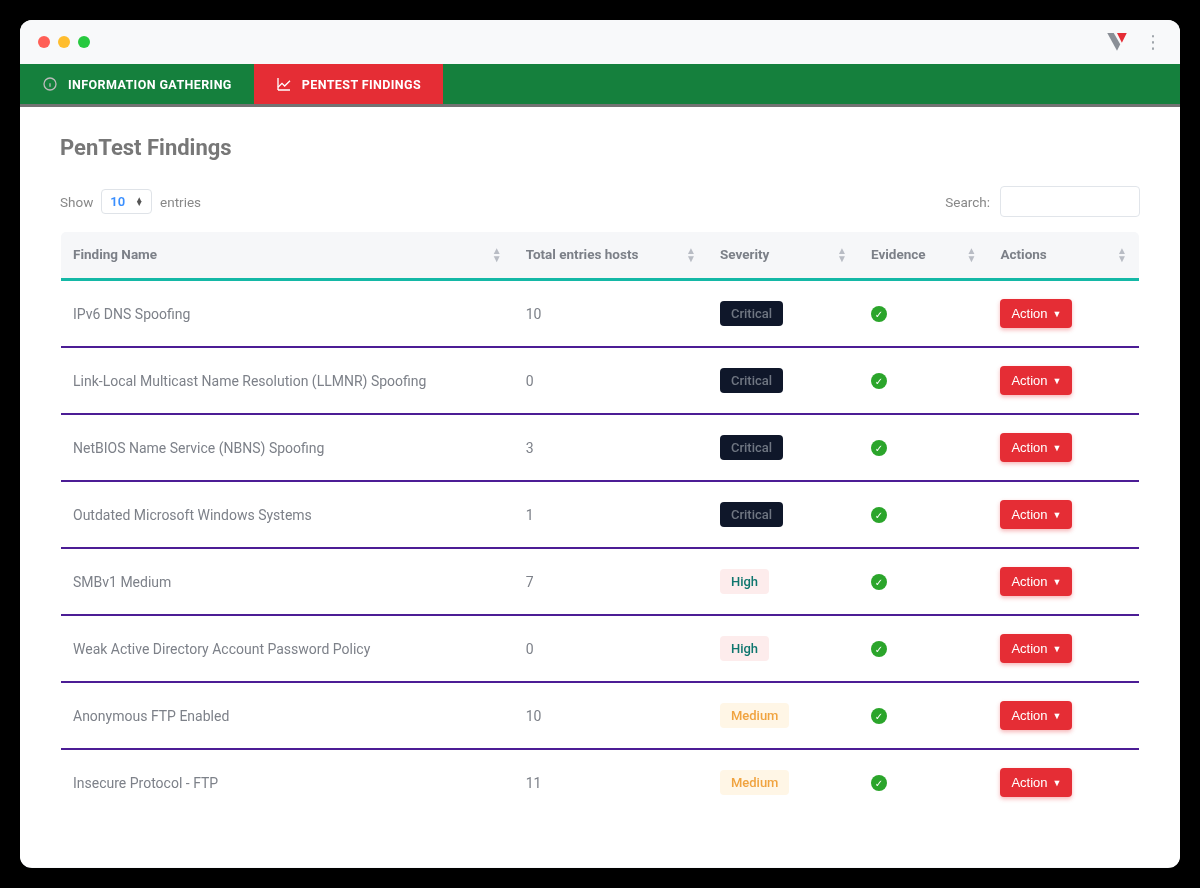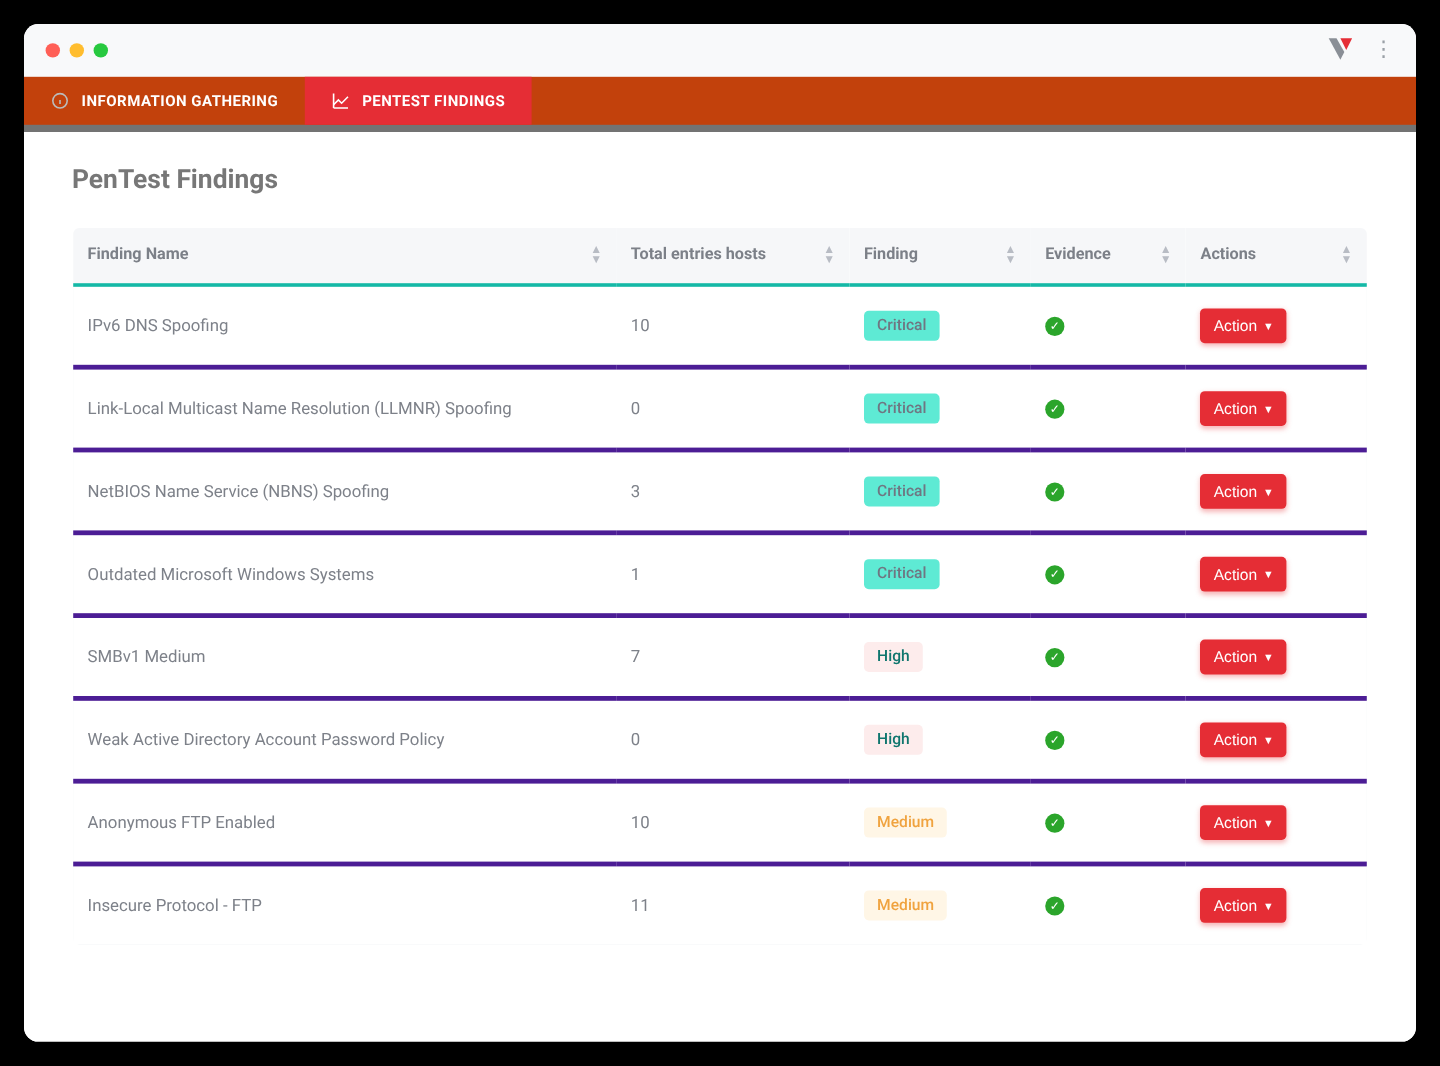--- a/index.html
+++ b/index.html
@@ -28,23 +28,23 @@
 }
 .traffic-lights { display: flex; gap: 8px; }
 .dot { width: 12px; height: 12px; border-radius: 50%; }
 .dot.red { background: #ff5f56; }
 .dot.yellow { background: #ffbd2e; }
 .dot.green { background: #27c93f; }
 .title-right { display: flex; align-items: center; gap: 14px; }
 .logo svg { width: 26px; height: 26px; }
 .kebab { color: #9aa0a6; font-size: 18px; line-height: 1; cursor: pointer; }
 .tabs {
-  background: #c2410c;
-  display: flex;
-  border-bottom: 6px solid #737373;
+  background: #15803d;
+  display: flex;
+  border-bottom: 3px solid #737373;
 }
 .tab {
   padding: 12px 22px;
   color: #fff;
   font-weight: 700;
   font-size: 12.5px;
   letter-spacing: 0.4px;
   display: flex;
   align-items: center;
   gap: 10px;
@@ -120,39 +120,39 @@
   color: #b8bcc4;
   font-size: 10px;
   line-height: 1;
   display: inline-flex;
   flex-direction: column;
   gap: 0;
 }
 .sort-arrows span:first-child { margin-bottom: -2px; }
 tbody td {
   padding: 18px 12px;
-  border-bottom: 4px solid #4c1d95;
+  border-bottom: 2px solid #4c1d95;
   color: #7d8189;
   font-size: 14px;
   vertical-align: middle;
 }
 tbody tr:last-child td { border-bottom: none; }
 .col-name { width: 42%; }
 .col-hosts { width: 18%; }
 .col-sev { width: 14%; }
 .col-ev { width: 12%; }
 .col-act { width: 14%; }
 .badge {
   display: inline-block;
   padding: 5px 11px;
   border-radius: 4px;
   font-size: 13px;
   font-weight: 500;
 }
-.badge.critical { background: #5eead4; color: #6f7682; }
+.badge.critical { background: #0f172a; color: #6f7682; }
 .badge.high { background: #fdecec; color: #0f766e; }
 .badge.medium { background: #fff6e6; color: #f0a33f; }
 .evidence-check {
   width: 16px; height: 16px;
   background: #2ba52b;
   border-radius: 50%;
   display: inline-flex;
   align-items: center;
   justify-content: center;
   color: #fff;
@@ -218,40 +218,57 @@
             </svg>
       </span>
       <span>PENTEST FINDINGS</span>
     </div>
   </div>
 
   <div class="content">
     <div class="inner">
       <h2 class="page-title">PenTest Findings</h2>
 
+      <div class="table-controls">
+        <div class="show-entries">
+          <span>Show</span>
+          <div class="entries-select">
+            <span>10</span>
+            <span class="chevs">
+                  <span>▲</span>
+                  <span>▼</span>
+                </span>
+          </div>
+          <span>entries</span>
+        </div>
+        <div class="search-wrap">
+          <span>Search:</span>
+          <input class="search-input" type="text" value="" style="">
+        </div>
+      </div>
 
       <table>
         <thead>
           <tr>
             <th class="col-name">
               <span>Finding Name</span>
               <span class="sort-arrows">
                     <span>▲</span>
                     <span>▼</span>
                   </span>
             </th>
             <th class="col-hosts">
               <span>Total entries hosts</span>
               <span class="sort-arrows">
                     <span>▲</span>
                     <span>▼</span>
                   </span>
             </th>
             <th class="col-sev">
-              <span>Finding</span>
+              <span>Severity</span>
               <span class="sort-arrows">
                     <span>▲</span>
                     <span>▼</span>
                   </span>
             </th>
             <th class="col-ev">
               <span>Evidence</span>
               <span class="sort-arrows">
                     <span>▲</span>
                     <span>▼</span>

